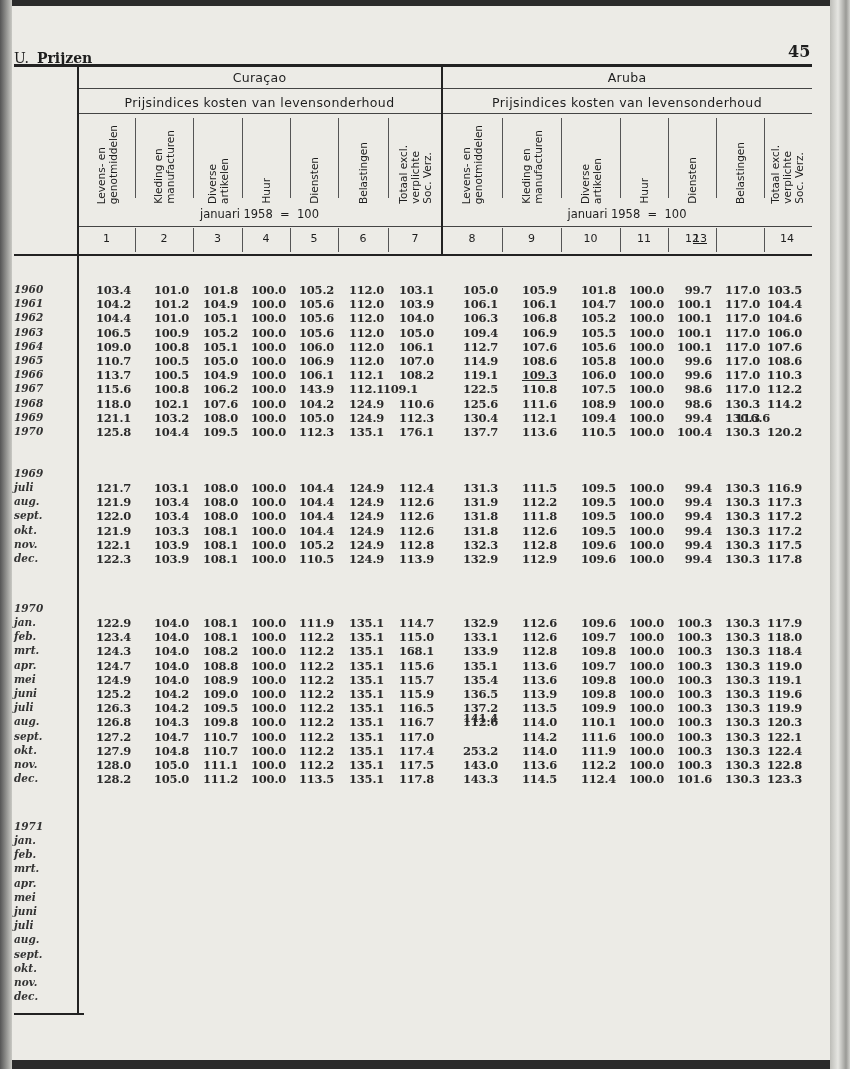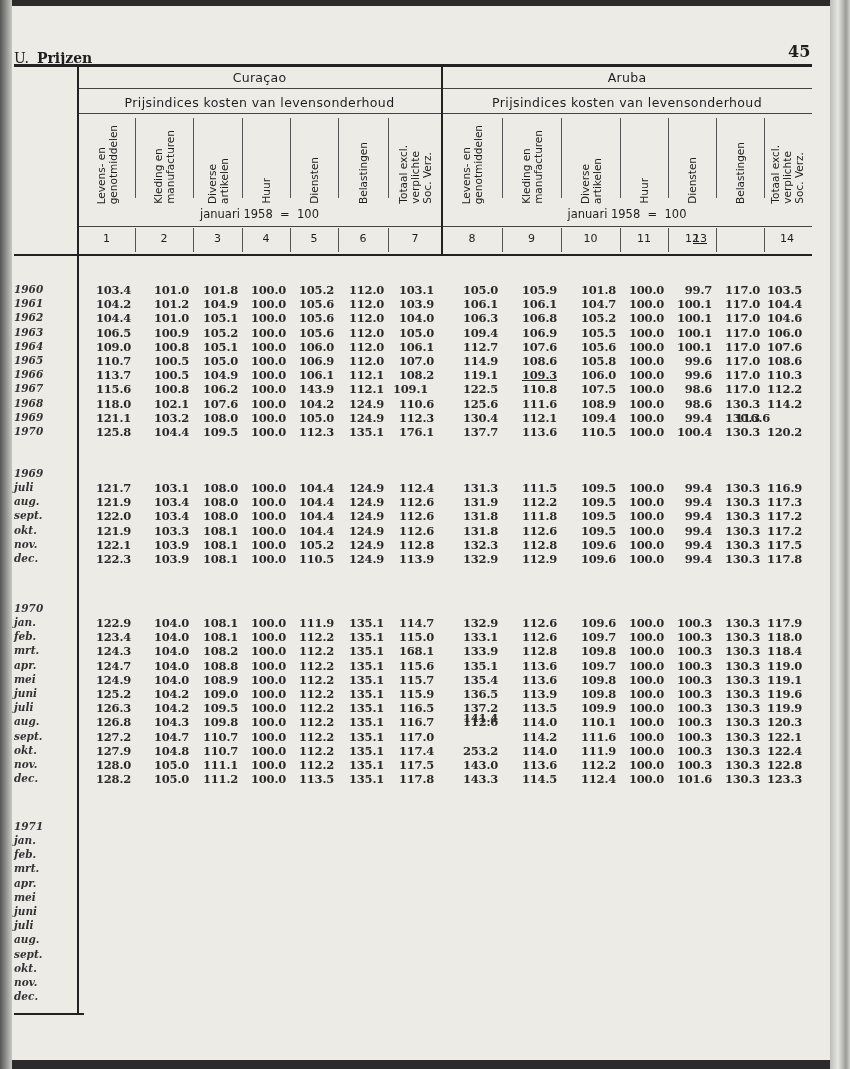--- a/index.html
+++ b/index.html
@@ -288,21 +288,21 @@
     <div class="cell" style="top: 368.2px; left: 660px; width: 52px;">99.6</div>
     <div class="cell" style="top: 368.2px; left: 708px; width: 52px;">117.0</div>
     <div class="cell" style="top: 368.2px; left: 750px; width: 52px;">110.3</div>
     <div class="rowlabel" style="top: 382.4px;">1967</div>
     <div class="cell" style="top: 382.4px; left: 79px; width: 52px;">115.6</div>
     <div class="cell" style="top: 382.4px; left: 137px; width: 52px;">100.8</div>
     <div class="cell" style="top: 382.4px; left: 186px; width: 52px;">106.2</div>
     <div class="cell" style="top: 382.4px; left: 234px; width: 52px;">100.0</div>
     <div class="cell" style="top: 382.4px; left: 282px; width: 52px;">143.9</div>
     <div class="cell" style="top: 382.4px; left: 332px; width: 52px;">112.1</div>
-    <div class="cell" style="top: 382.4px; left: 376px; width: 52px;">109.1</div>
+    <div class="cell" style="top: 382.4px; left: 366px; width: 52px;">109.1</div>
     <div class="cell" style="top: 382.4px; left: 446px; width: 52px;">122.5</div>
     <div class="cell" style="top: 382.4px; left: 505px; width: 52px;">110.8</div>
     <div class="cell" style="top: 382.4px; left: 564px; width: 52px;">107.5</div>
     <div class="cell" style="top: 382.4px; left: 612px; width: 52px;">100.0</div>
     <div class="cell" style="top: 382.4px; left: 660px; width: 52px;">98.6</div>
     <div class="cell" style="top: 382.4px; left: 708px; width: 52px;">117.0</div>
     <div class="cell" style="top: 382.4px; left: 750px; width: 52px;">112.2</div>
     <div class="rowlabel" style="top: 396.6px;">1968</div>
     <div class="cell" style="top: 396.6px; left: 79px; width: 52px;">118.0</div>
     <div class="cell" style="top: 396.6px; left: 137px; width: 52px;">102.1</div>

